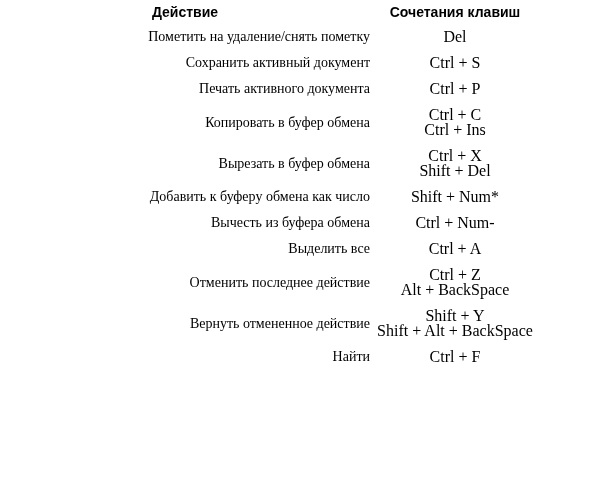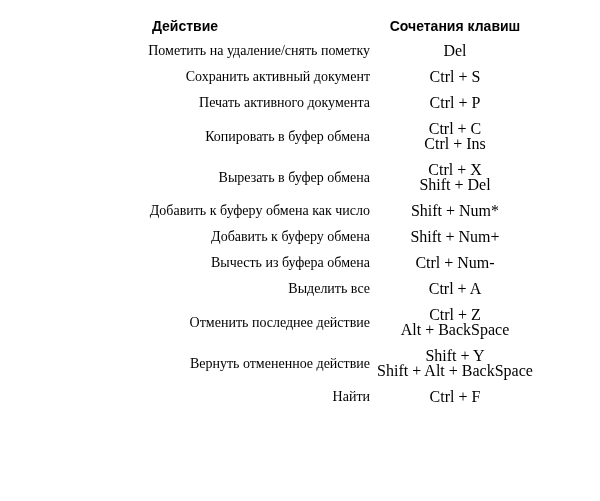--- a/index.html
+++ b/index.html
@@ -7,21 +7,21 @@
     padding: 0;
     background: #ffffff;
   }
   body {
     width: 600px;
     height: 501px;
     overflow: hidden;
     color: #000000;
   }
   .page {
-    padding-top: 16px;
+    padding-top: 2px;
   }
   table.shortcuts {
     border-collapse: collapse;
     table-layout: fixed;
     width: 540px;
   }
   col.col-action { width: 370px; }
   col.col-shortcut { width: 170px; }
   th, td {
     text-align: center;
@@ -102,26 +102,20 @@
             <span class="shortcut-line">Shift + Del</span>
           </td>
         </tr>
         <tr>
           <td class="action-cell">Добавить к буферу обмена как число</td>
           <td class="shortcut-cell">
             <span class="shortcut-line">Shift + Num*</span>
           </td>
         </tr>
         <tr>
-          <td class="action-cell">Добавить к буферу обмена</td>
-          <td class="shortcut-cell">
-            <span class="shortcut-line">Shift + Num+</span>
-          </td>
-        </tr>
-        <tr>
           <td class="action-cell">Вычесть из буфера обмена</td>
           <td class="shortcut-cell">
             <span class="shortcut-line">Ctrl + Num-</span>
           </td>
         </tr>
         <tr>
           <td class="action-cell">Выделить все</td>
           <td class="shortcut-cell">
             <span class="shortcut-line">Ctrl + A</span>
           </td>

